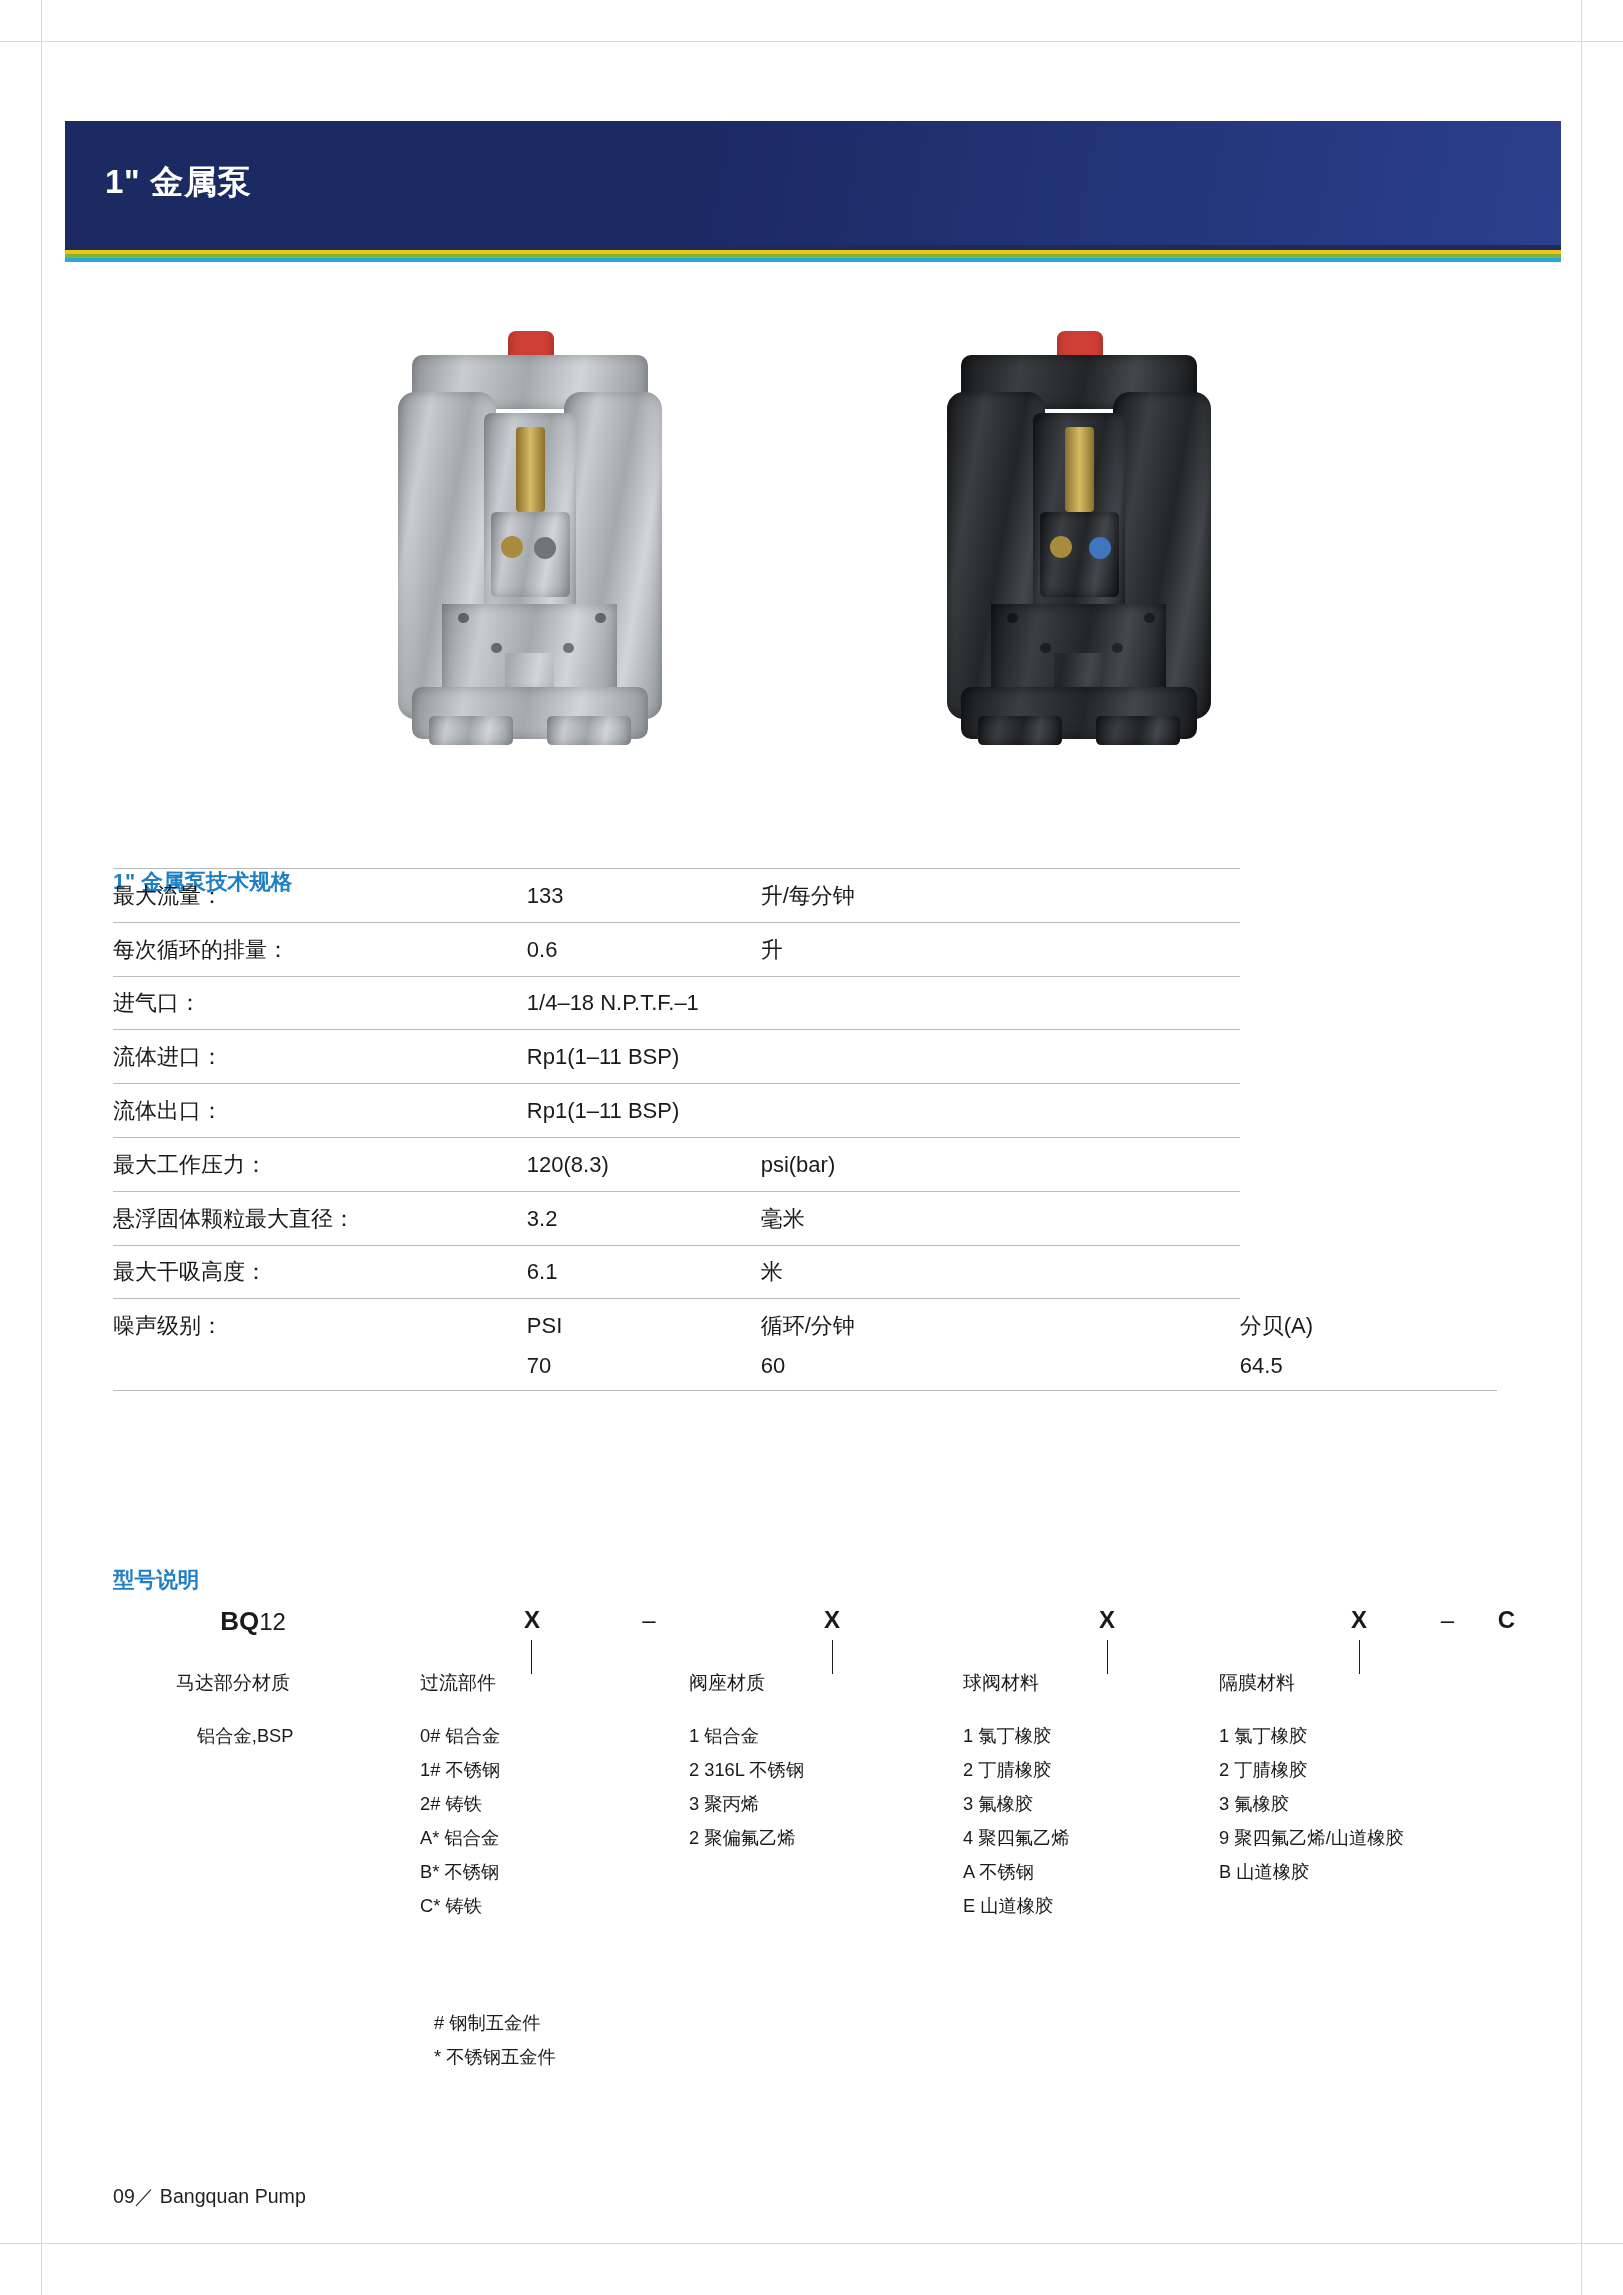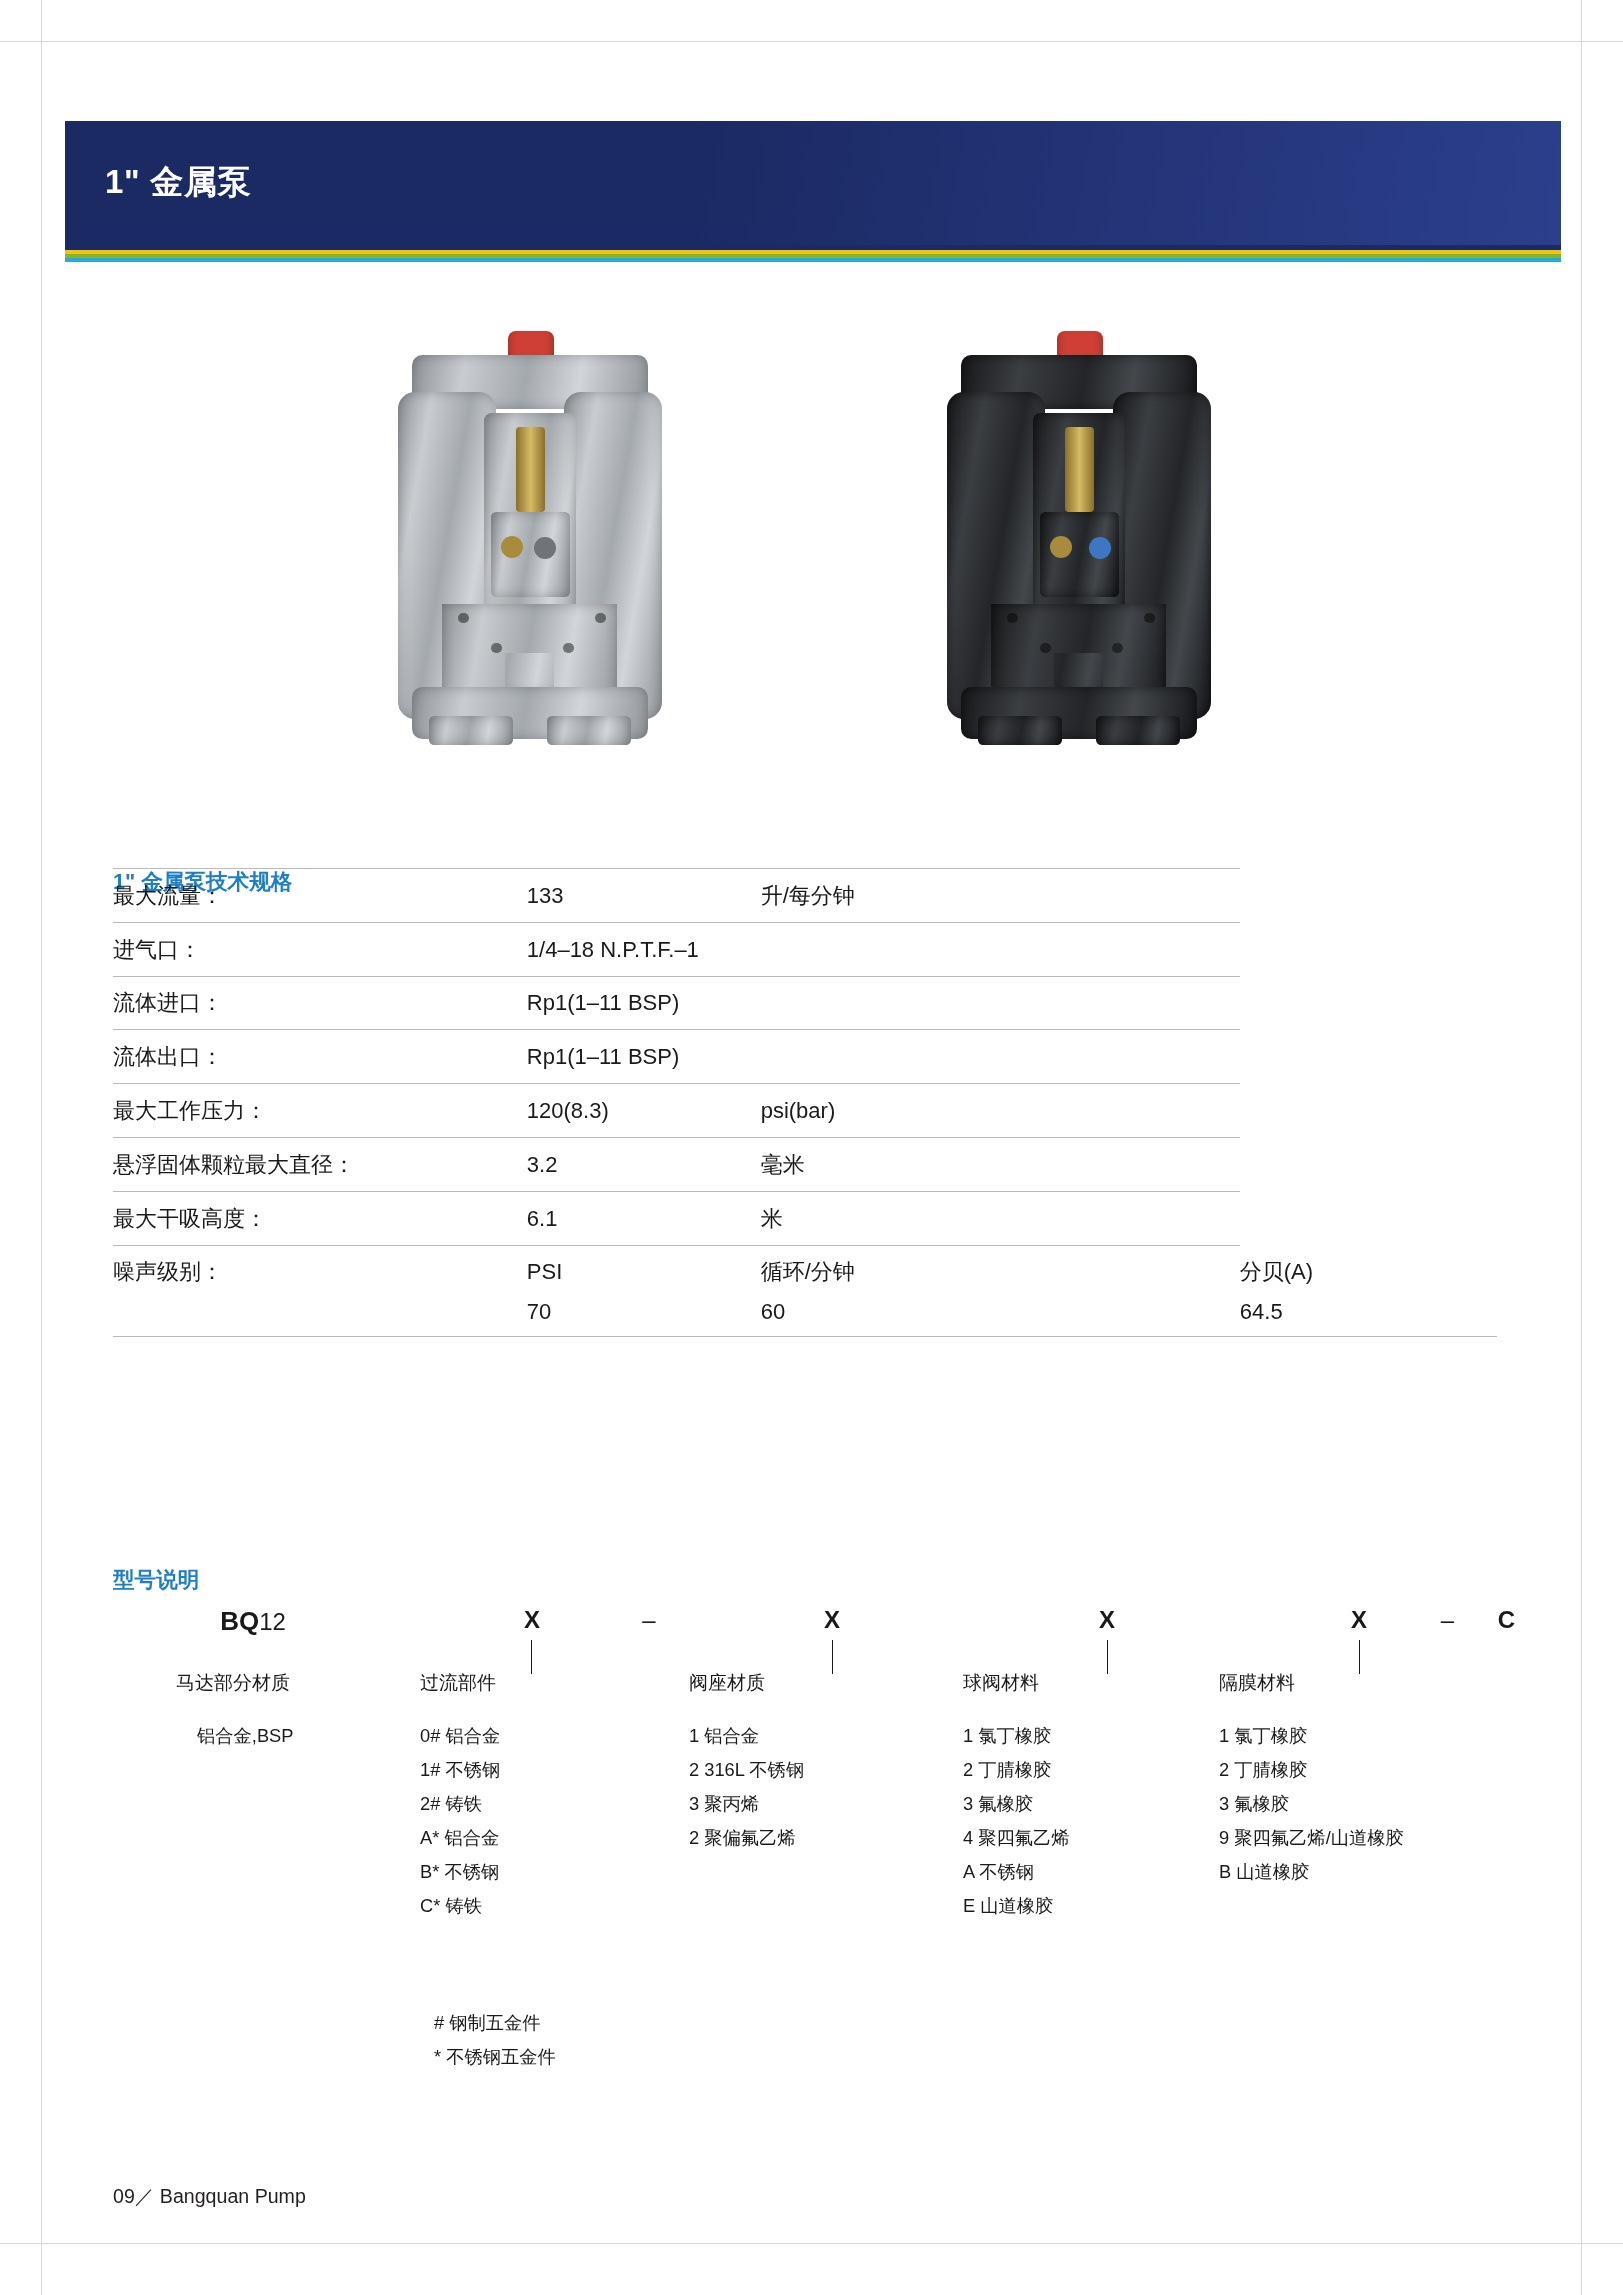--- a/index.html
+++ b/index.html
@@ -393,20 +393,25 @@
   <div class="section-head" id="spec-head">1" 金属泵技术规格</div>
 
   <table class="spec-table">
     <tbody>
       <tr>
         <td class="c-label">最大流量：</td>
         <td class="c-val">133</td>
         <td class="c-unit">升/每分钟</td>
       </tr>
       <tr>
+        <td class="c-label">每次循环的排量：</td>
+        <td class="c-val">0.6</td>
+        <td class="c-unit">升</td>
+      </tr>
+      <tr>
         <td class="c-label">进气口：</td>
         <td class="c-val">1/4–18 N.P.T.F.–1</td>
         <td class="c-unit"></td>
       </tr>
       <tr>
         <td class="c-label">流体进口：</td>
         <td class="c-val">Rp1(1–11 BSP)</td>
         <td class="c-unit"></td>
       </tr>
       <tr>

